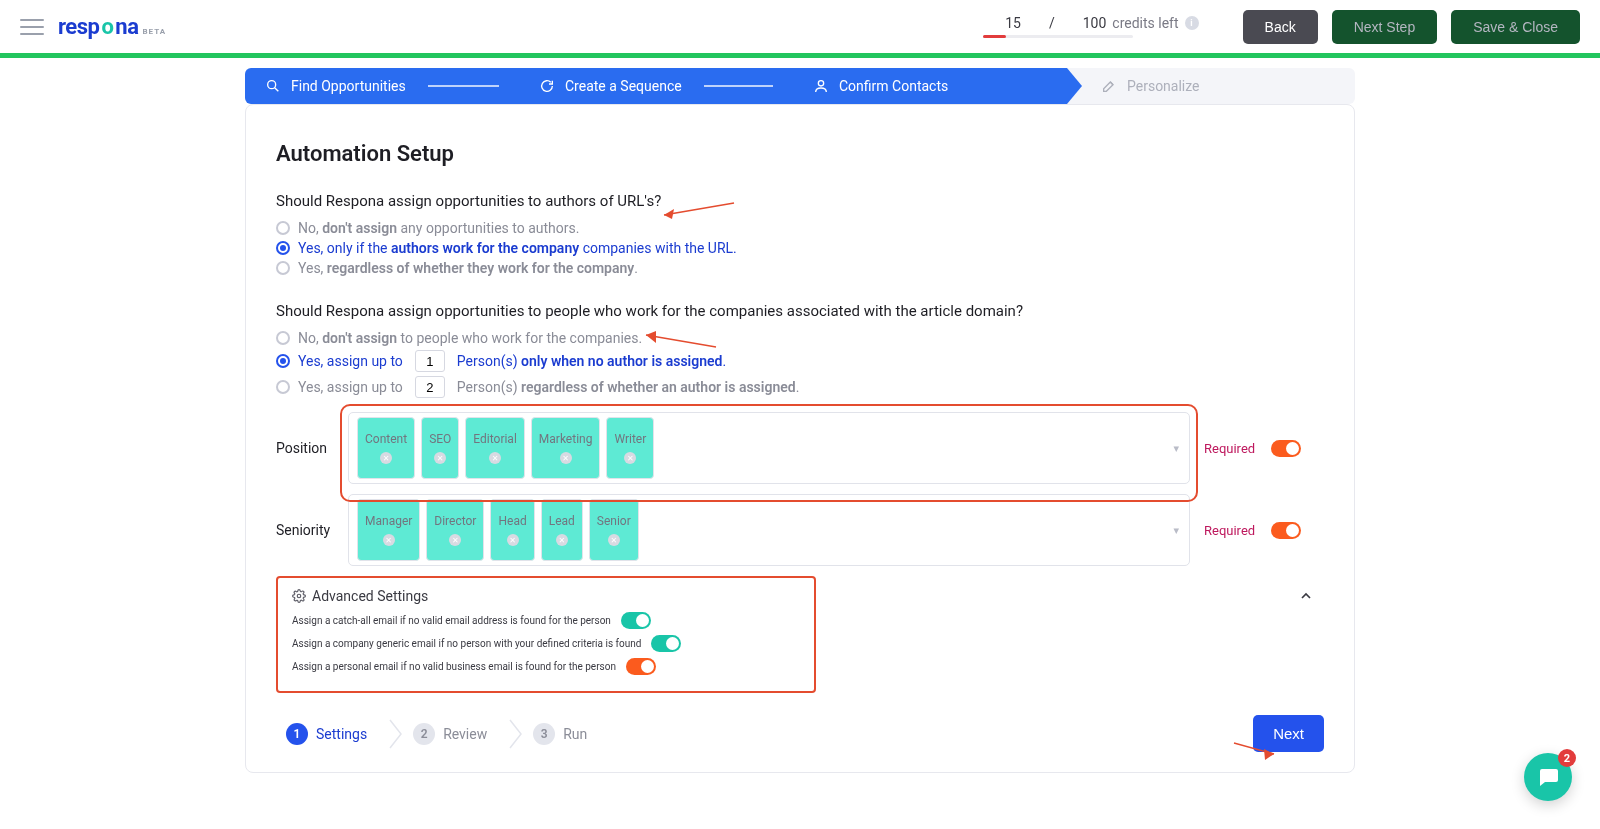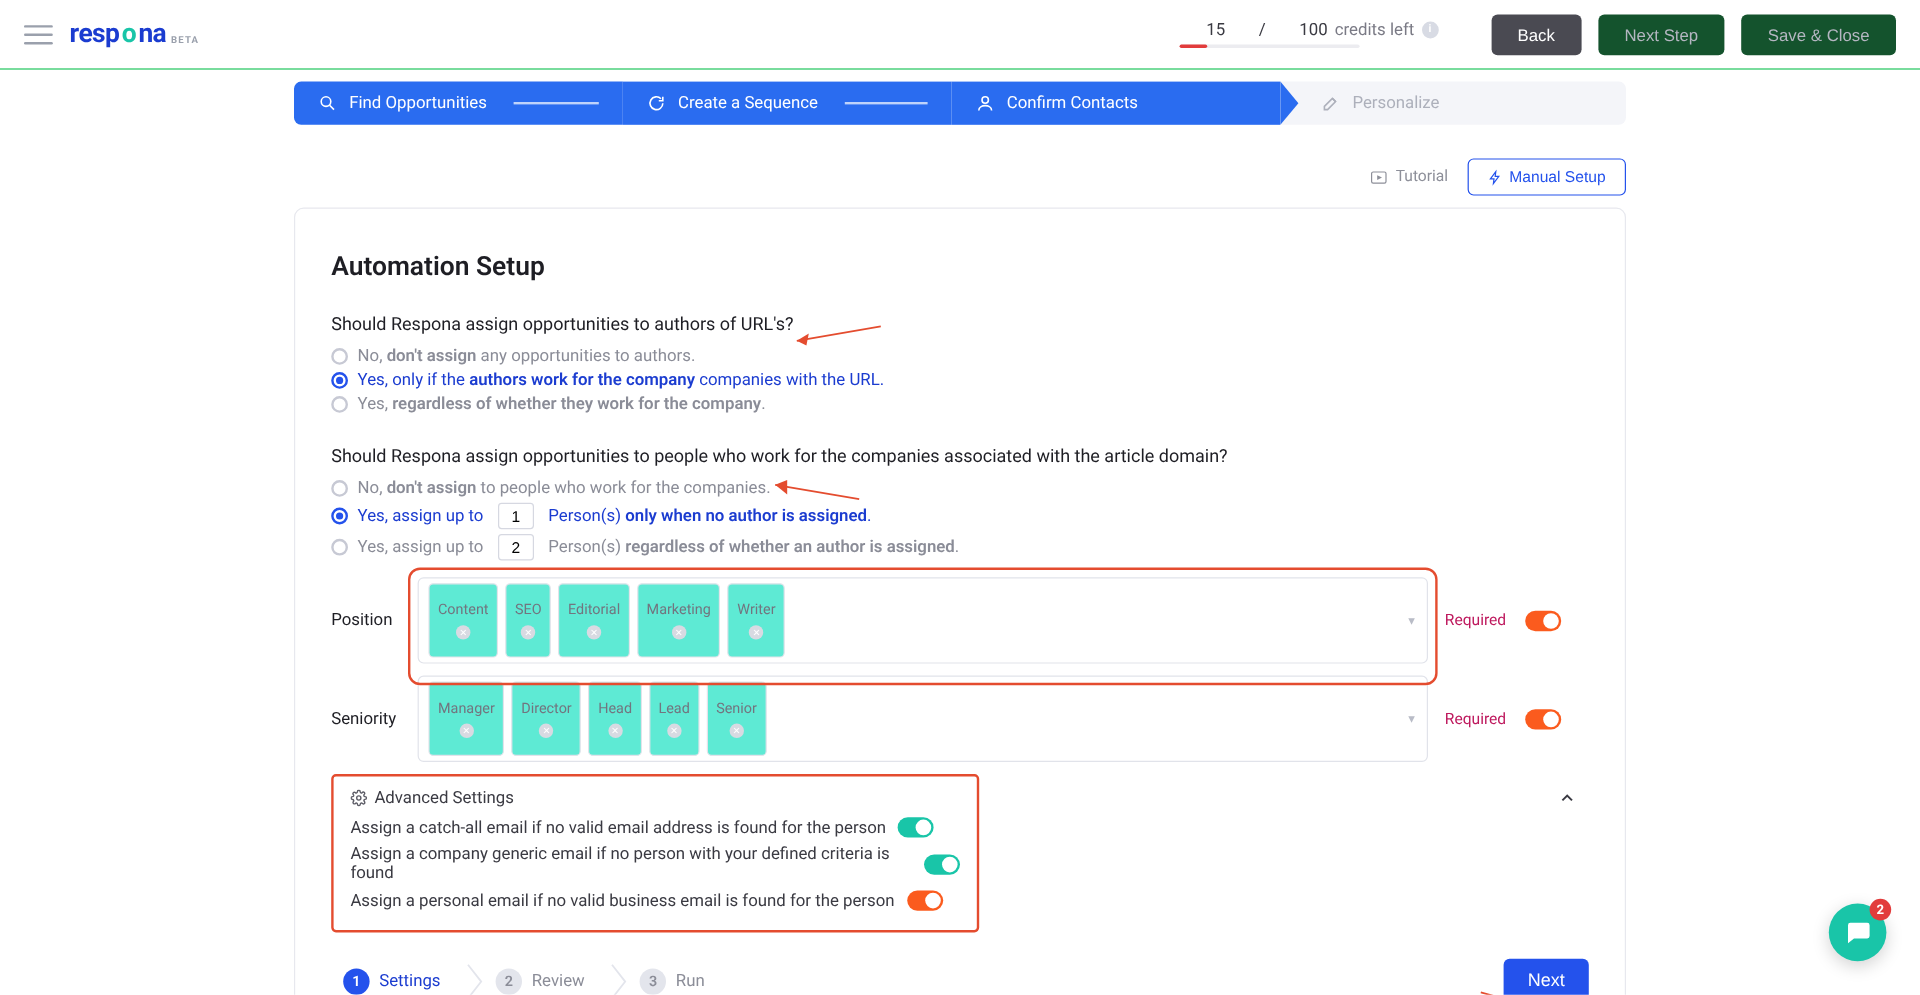--- a/index.html
+++ b/index.html
@@ -25,21 +25,21 @@
     color: var(--text);
     font-size: 14px;
   }
 
   
   .topbar {
     height: 58px;
     display: flex;
     align-items: center;
     padding: 0 20px;
-    border-bottom: 1px solid #22c55e;
+    border-bottom: 5px solid #22c55e;
     gap: 14px;
   }
   .hamburger { width: 24px; display: flex; flex-direction: column; gap: 5px; cursor: pointer; }
   .hamburger span { height: 2px; background: #9aa0ac; border-radius: 2px; }
   .logo { display: flex; align-items: baseline; gap: 2px; font-weight: 700; font-size: 22px; color: #1b3cd0; letter-spacing: -0.5px; }
   .logo .o { color: #19c5a8; }
   .logo .beta { font-size: 8px; color: #9aa0ac; letter-spacing: 1px; margin-left: 2px; align-self: flex-end; position: relative; top: -3px; }
   .topbar .spacer { flex: 1; }
   .credits-wrap { display: flex; flex-direction: column; align-items: flex-start; margin-right: 30px; }
   .credits-line { display: flex; align-items: center; gap: 6px; color: #7a7a85; font-size: 14px; }
@@ -121,21 +121,21 @@
   .toggle.on.teal { background: var(--teal); }
   .toggle.on::after { content: ""; position: absolute; right: 2px; top: 2px; width: 13px; height: 13px; border-radius: 50%; background: #fff; }
 
   
   .adv-wrap-outer { display: flex; align-items: flex-start; gap: 10px; margin-top: 10px; }
   .adv-box {
     flex: 0 0 540px;
     border: 2px solid var(--red-highlight); border-radius: 4px; padding: 10px 14px;
   }
   .adv-header { display: flex; align-items: center; gap: 6px; font-size: 14px; color: #3a3a42; margin-bottom: 8px; }
-  .adv-line { display: flex; align-items: center; gap: 10px; font-size: 14px; color: #3a3a42; margin: 6px 0; }
+  .adv-line { display: flex; align-items: center; gap: 10px; font-size: 10px; color: #3a3a42; margin: 6px 0; }
   .adv-right { flex: 1; display: flex; justify-content: flex-end; padding-top: 6px; }
   .chev-up { color: #3a3a42; font-size: 14px; cursor: pointer; padding: 6px 10px;}
 
   
   .bottom-row { display: flex; align-items: center; margin-top: 22px; }
   .stepper { display: flex; align-items: center; }
   .bstep { display: flex; align-items: center; gap: 8px; padding: 6px 22px 6px 10px; position: relative; }
   .bstep .num { width: 22px; height: 22px; border-radius: 50%; display: flex; align-items: center; justify-content: center; font-size: 12px; font-weight: 600; }
   .bstep.active .num { background: var(--blue); color: #fff; }
   .bstep.active .lbl { color: var(--blue-text); }
@@ -245,39 +245,20 @@
       <span class="ic">
         <svg width="16" height="16" viewBox="0 0 24 24" fill="none" stroke="#adb0bb" stroke-width="2">
             <path d="M4 20h4l10-10-4-4L4 16z"></path>
             <path d="M14 6l4 4"></path>
           </svg>
       </span>
       <span>Personalize</span>
     </div>
   </div>
 
-  <div class="above-card">
-    <div class="tutorial-link">
-      <span class="ic">
-        <svg width="16" height="16" viewBox="0 0 24 24" fill="none" stroke="#8d8f99" stroke-width="1.5">
-            <rect x="3" y="5" width="18" height="14" rx="2"></rect>
-            <polygon points="10,9 16,12 10,15" fill="#8d8f99" stroke="none"></polygon>
-          </svg>
-      </span>
-      <span>Tutorial</span>
-    </div>
-    <button class="manual-setup-btn">
-      <span class="ic">
-        <svg width="12" height="14" viewBox="0 0 24 24" fill="none" stroke="#2452ec" stroke-width="2">
-            <path d="M13 2L4 14h6l-1 8 9-12h-6z"></path>
-          </svg>
-      </span>
-      <span>Manual Setup</span>
-    </button>
-  </div>
 
   <div class="card" style="position:relative;">
     <h1>Automation Setup</h1>
 
     <p class="question">Should Respona assign opportunities to authors of URL's?</p>
     <div class="radio-row muted">
       <span class="radio"></span>
       <span><span>No, </span><strong>don't assign</strong><span> any opportunities to authors.</span></span>
     </div>
     <div class="radio-row selected" style="position:relative;">

